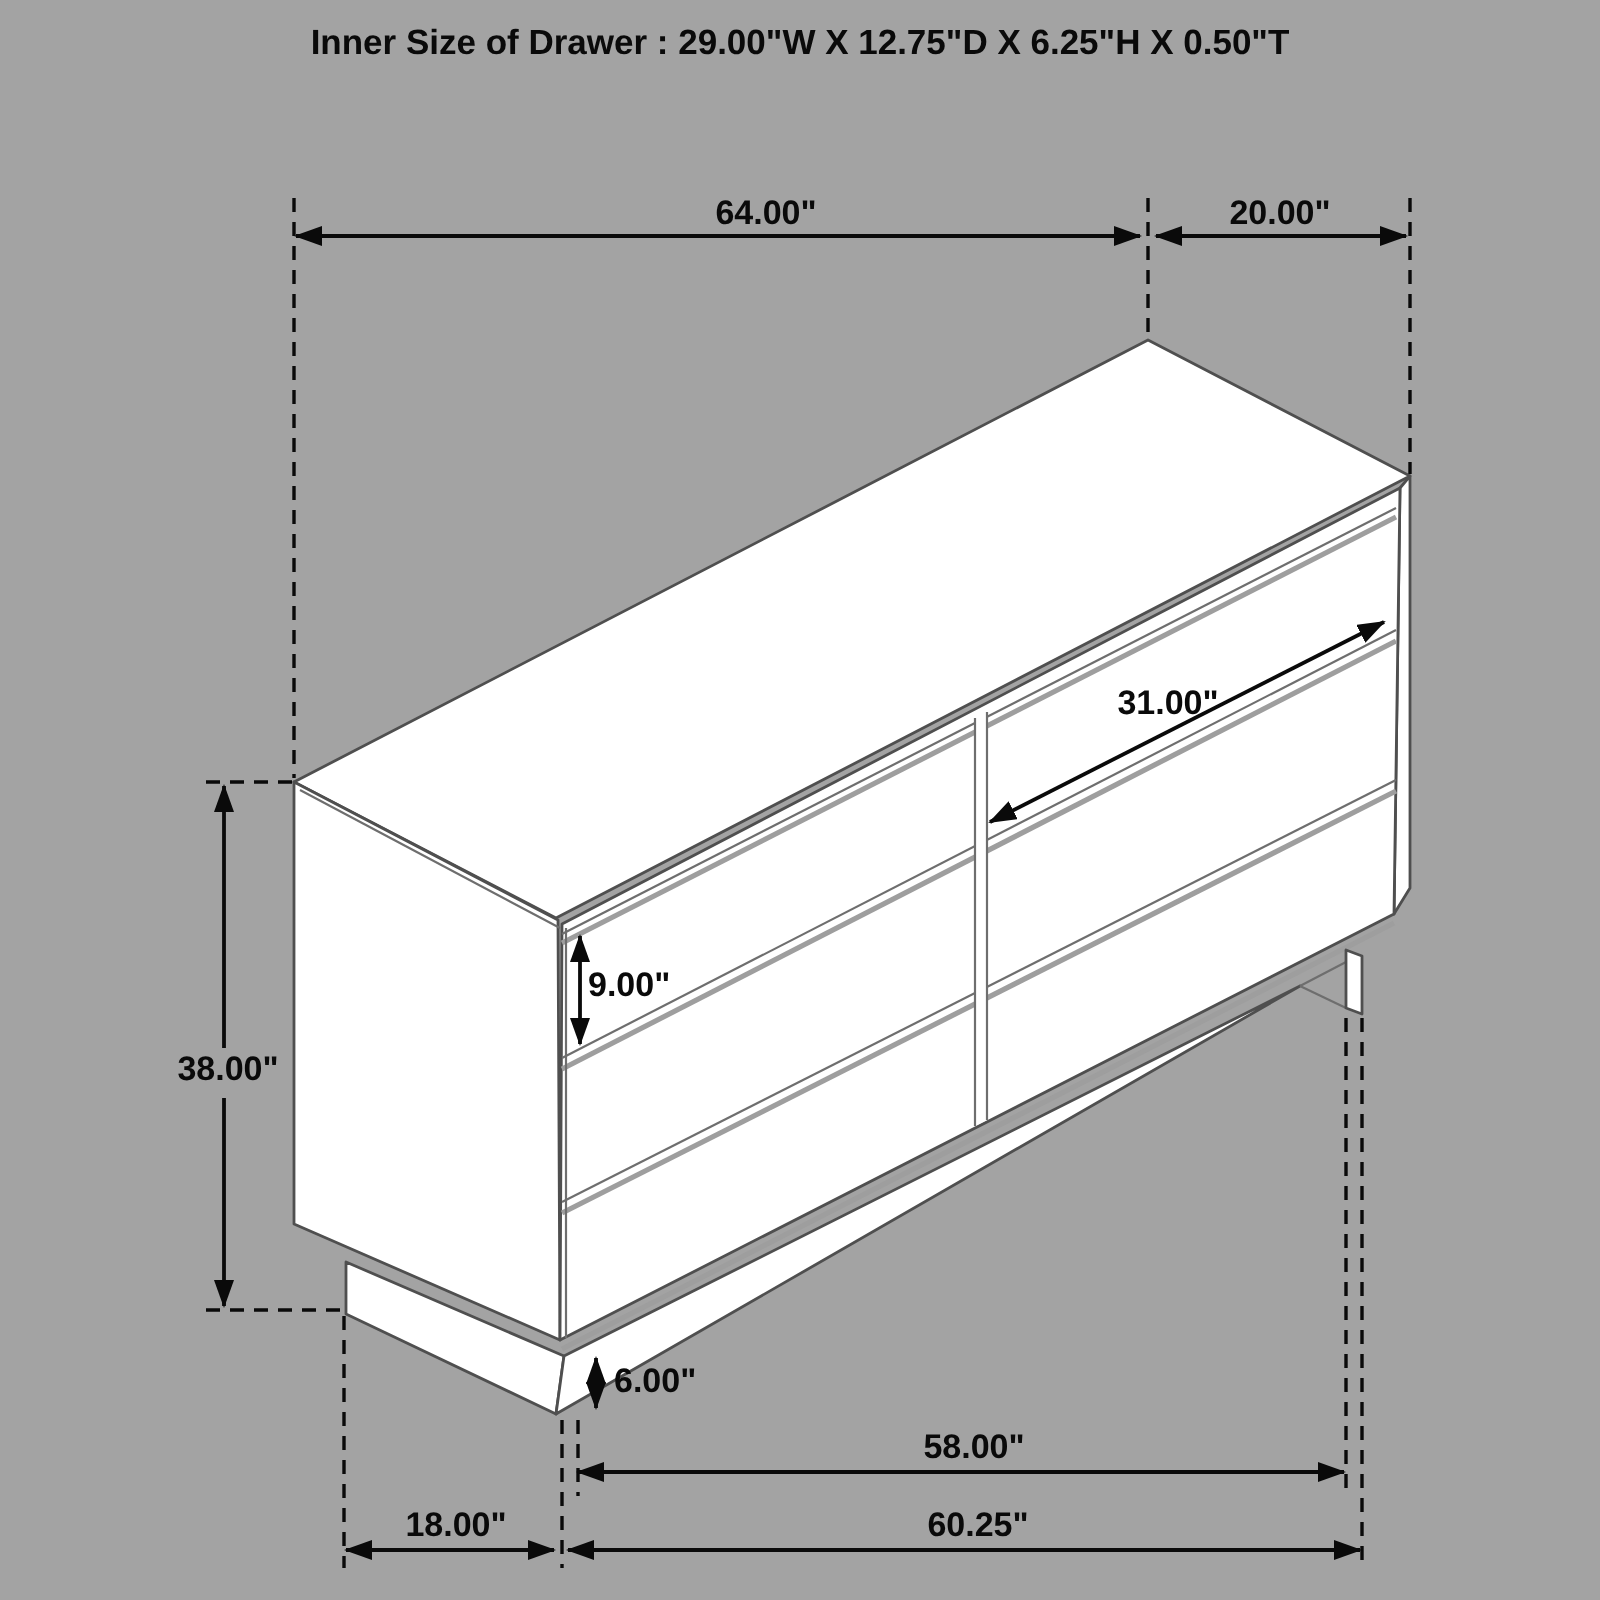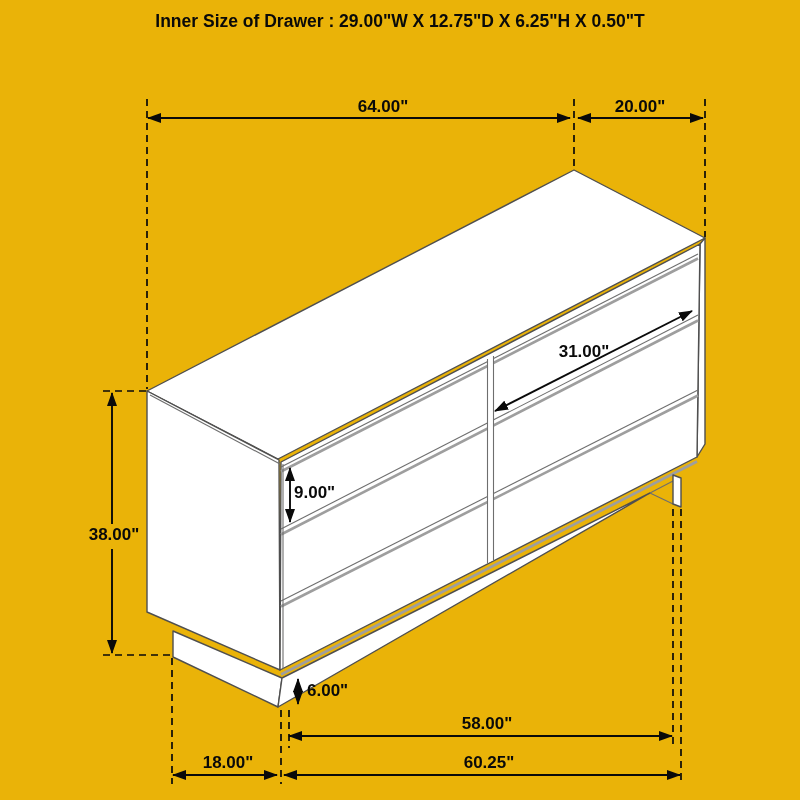--- a/index.html
+++ b/index.html
@@ -1,19 +1,19 @@
 <!DOCTYPE html>
 <html><head>
 <meta charset="utf-8">
 <style>
   html,body{margin:0;padding:0;background:#ffffff;}
   .canvas{
     position:relative;
     width:800px;height:800px;
-    background:#eab308;
+    background:#a3a3a3;
     font-family:"Liberation Sans", sans-serif;
     overflow:hidden;
   }
   svg text{
     font-family:"Liberation Sans", sans-serif;
     font-weight:bold;
     fill:#0a0a0a;
   }
   .dim-label{font-size:17px;}
   .title-label{font-size:17.5px;}

